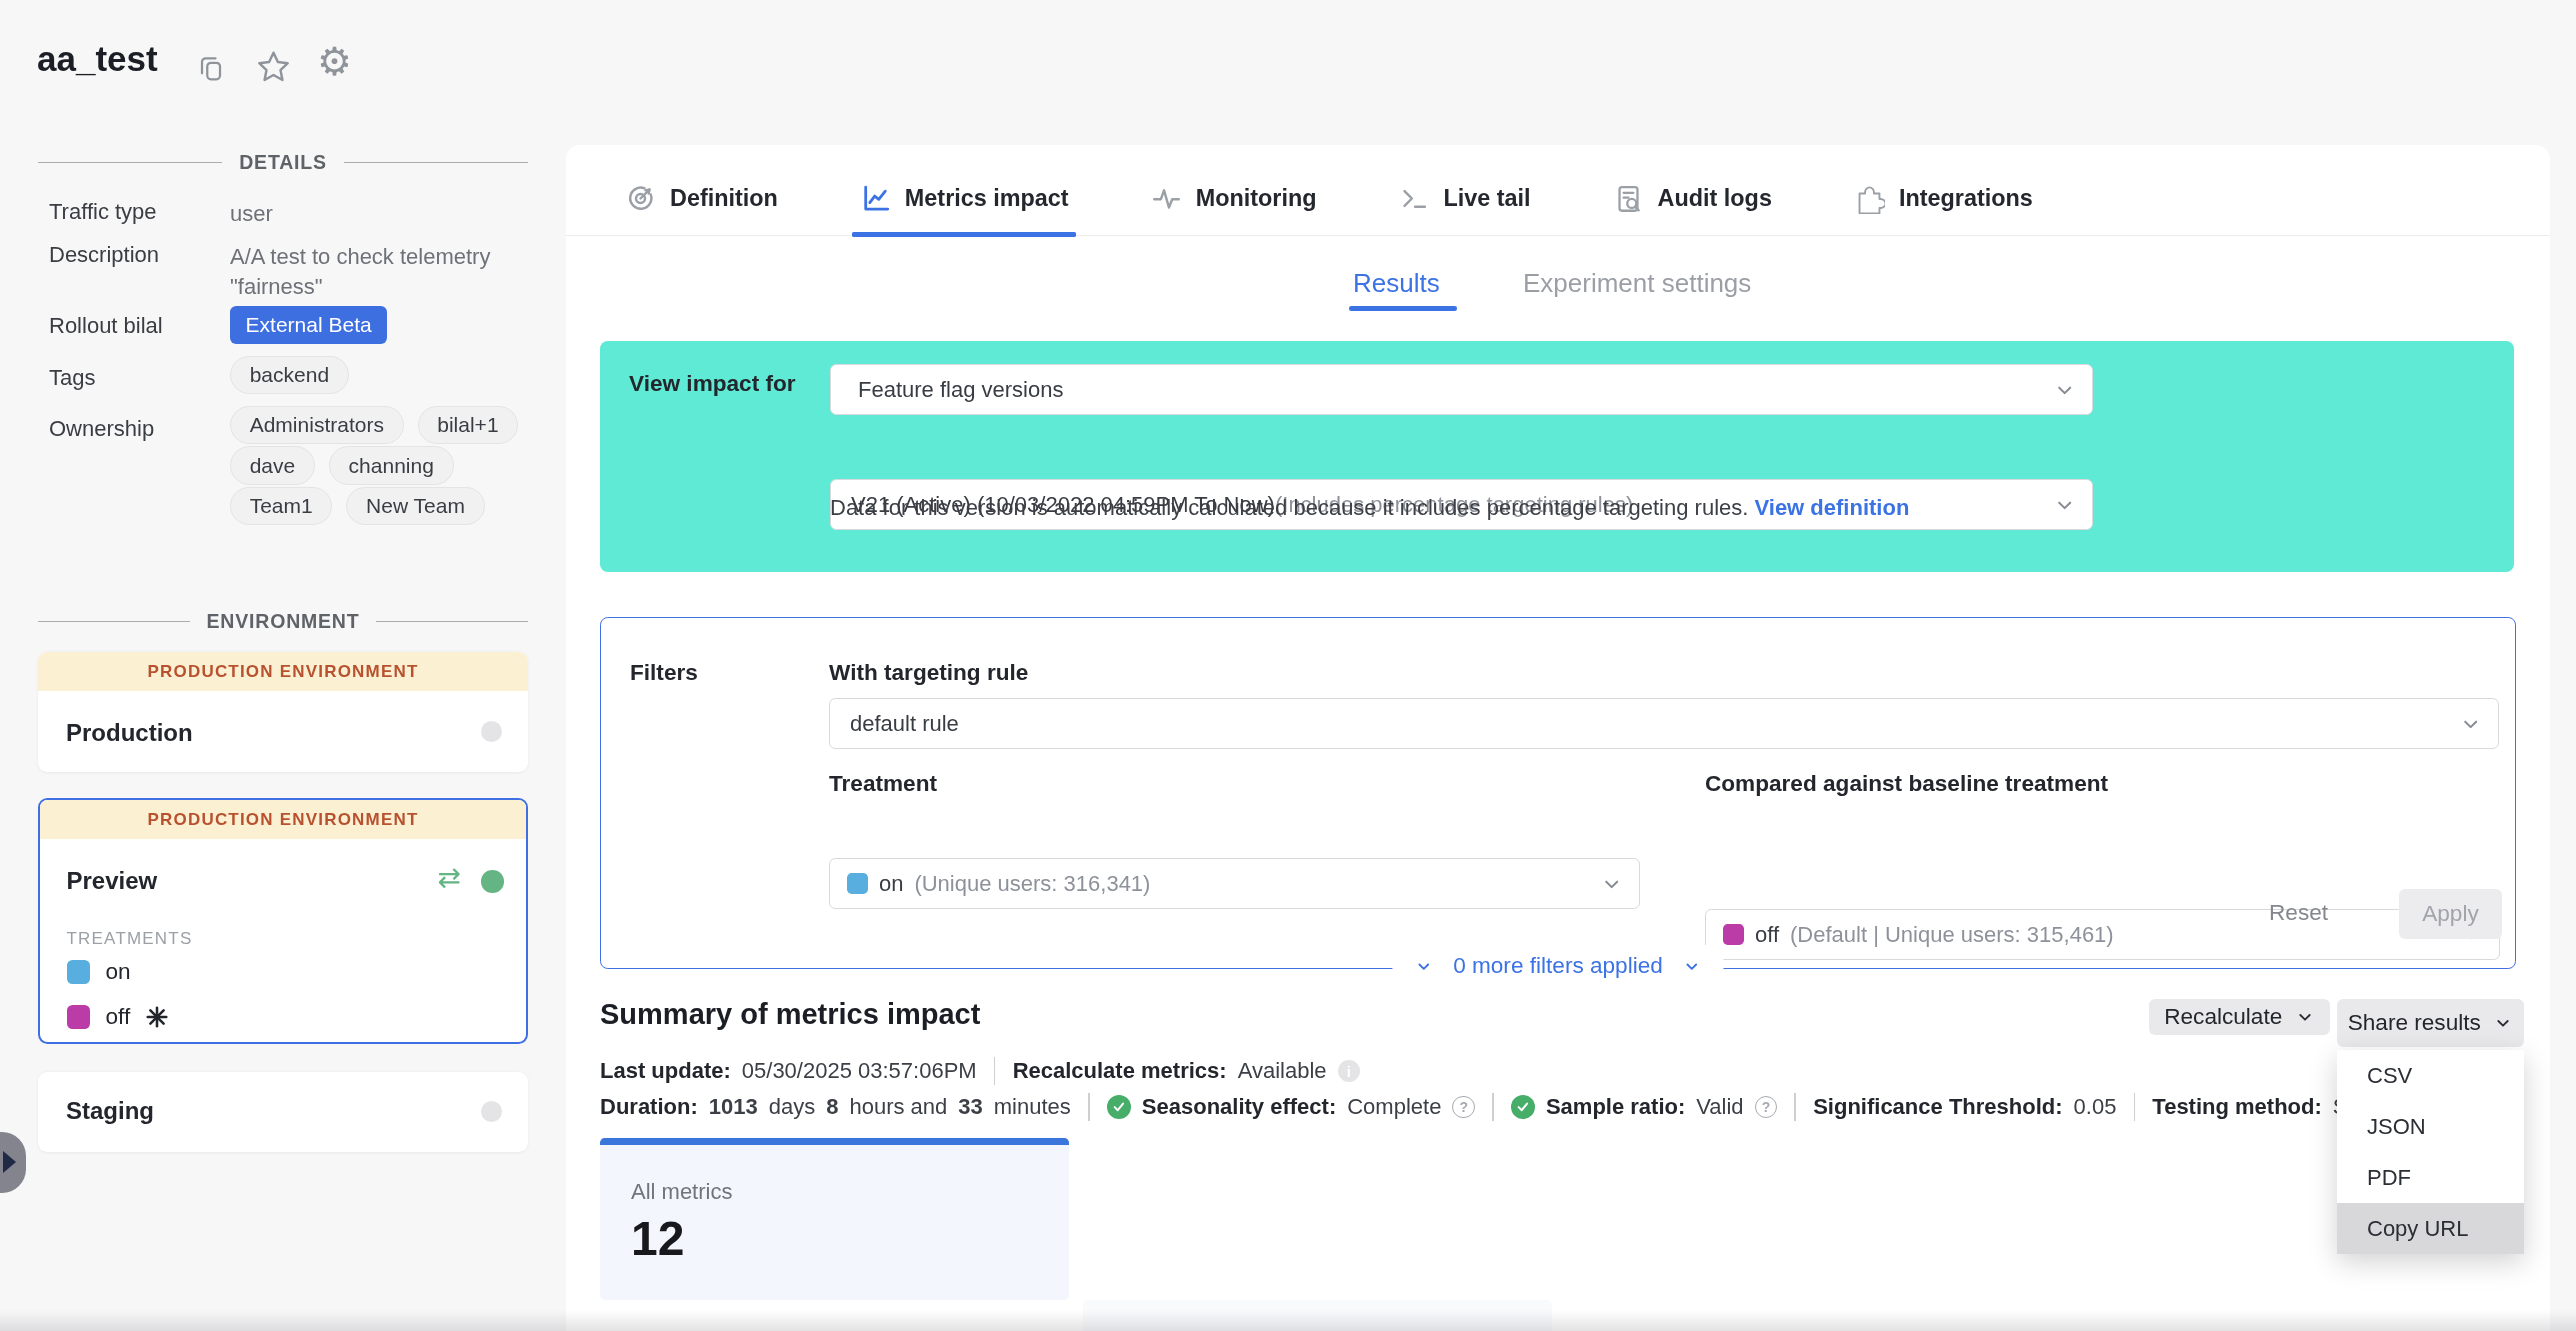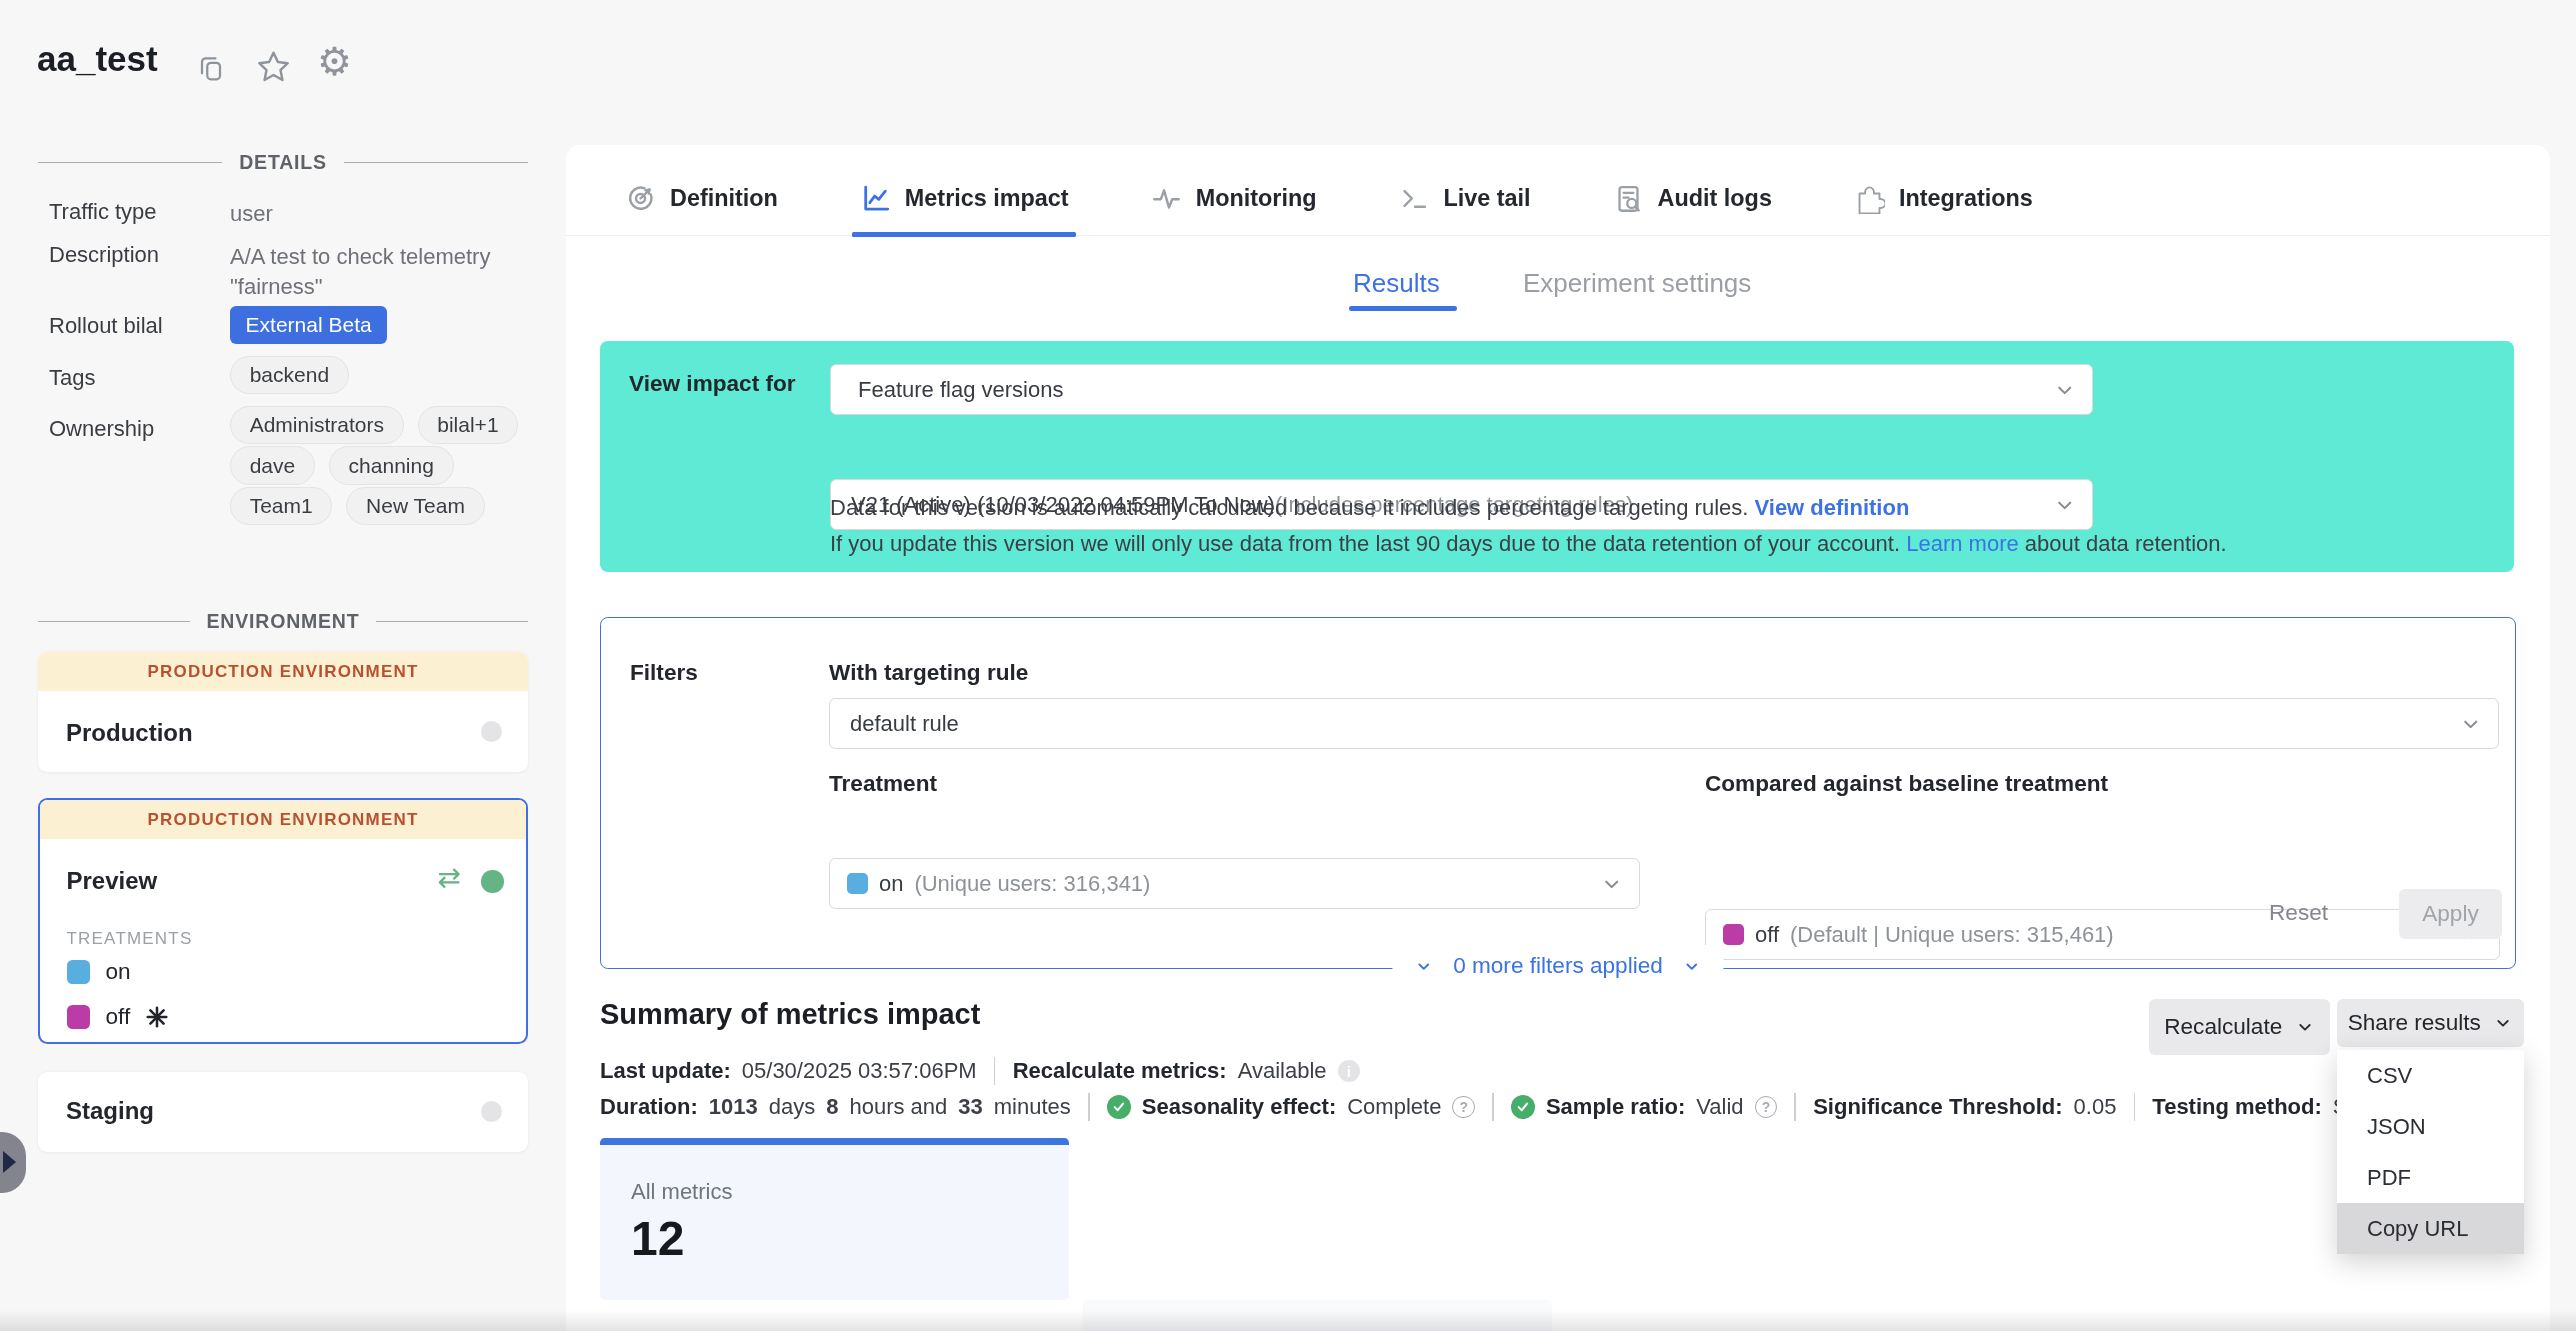--- a/index.html
+++ b/index.html
@@ -236,23 +236,20 @@
       <span class="note-gray">(Includes percentage targeting rules)</span>
       <span class="chev icon">
         <svg width="23.4" height="23.4" viewBox="0 0 30 30" fill="none" stroke="#878c94" stroke-width="2.6" stroke-linecap="round" stroke-linejoin="round">
             <polyline points="8,12 15,19 22,12"></polyline>
           </svg>
       </span>
     </div>
     <div class="abs body-text" style="left:230px; top:154px;">
       <span>Data for this version is automatically calculated because it includes percentage targeting rules. </span><span class="blue-link bold">View definition</span>
     </div>
-    <div class="abs body-text" style="left:230px; top:190px;">
-      <span>If you update this version we will only use data from the last 90 days due to the data retention of your account. </span><span class="blue-link">Learn more</span><span> about data retention.</span>
-    </div>
   </div>
 
   <div class="abs filters-panel" style="left:34px; top:472px; width:1916px; height:352px;">
     <div class="abs fld-label" style="left:29px; top:42px;">Filters</div>
     <div class="abs fld-label" style="left:228px; top:42px;">With targeting rule</div>
     <div class="abs select" style="left:228px; top:80px; width:1670px; height:51px; padding-left:20px;">
       <span>default rule</span>
       <span class="chev icon">
         <svg width="23.4" height="23.4" viewBox="0 0 30 30" fill="none" stroke="#878c94" stroke-width="2.6" stroke-linecap="round" stroke-linejoin="round">
             <polyline points="8,12 15,19 22,12"></polyline>
@@ -294,21 +291,21 @@
       <span class="icon">
         <svg width="18.7" height="18.7" viewBox="0 0 30 30" fill="none" stroke="#3b72e4" stroke-width="3" stroke-linecap="round" stroke-linejoin="round">
             <polyline points="8,12 15,19 22,12"></polyline>
           </svg>
       </span>
     </div>
   </div>
 
   <div class="abs" style="left:34px; top:853px; font-size:29px; font-weight:700; color:#1b1e24;">Summary of metrics impact</div>
 
-  <div class="abs btn-gray" style="left:1583px; top:854px; width:181px; height:56px;">
+  <div class="abs btn-gray" style="left:1583px; top:854px; width:181px; height:36px;">
     <span>Recalculate</span>
     <span class="icon">
       <svg width="20" height="20" viewBox="0 0 30 30" fill="none" stroke="#2b2e34" stroke-width="2.8" stroke-linecap="round" stroke-linejoin="round">
           <polyline points="8,12 15,19 22,12"></polyline>
         </svg>
     </span>
   </div>
   <div class="abs btn-gray" style="left:1771px; top:854px; width:187px; height:48px;">
     <span>Share results</span>
     <span class="icon">

